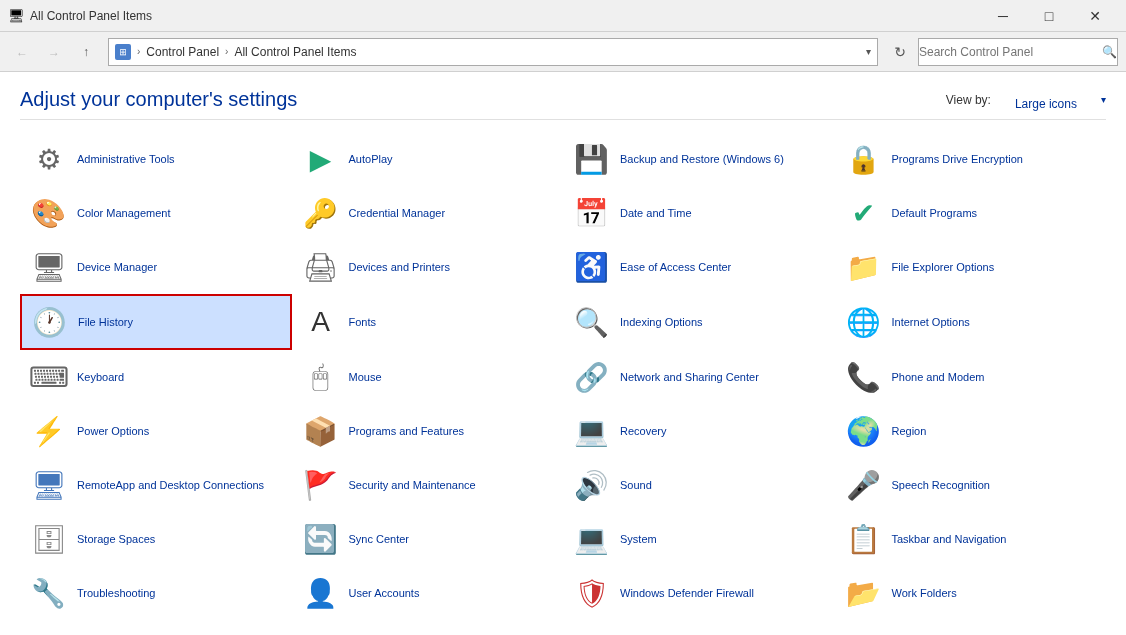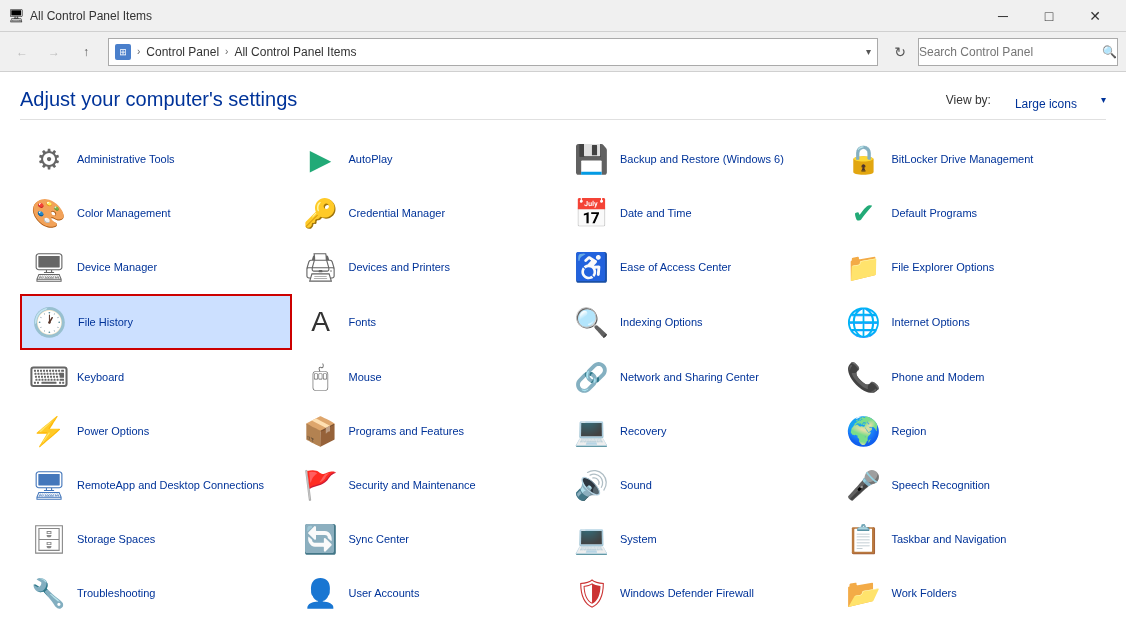--- a/index.html
+++ b/index.html
@@ -214,21 +214,21 @@
       <div class="item">
         <div class="item-icon icon-autoplay">▶</div>
         <span class="item-label">AutoPlay</span>
       </div>
       <div class="item">
         <div class="item-icon icon-backup">💾</div>
         <span class="item-label">Backup and Restore (Windows 6)</span>
       </div>
       <div class="item">
         <div class="item-icon icon-bitlocker">🔒</div>
-        <span class="item-label">BitLocker Drive Management</span>
+        <span class="item-label">Programs Drive Encryption</span>
       </div>
       <div class="item">
         <div class="item-icon icon-color">🎨</div>
         <span class="item-label">Color Management</span>
       </div>
       <div class="item">
         <div class="item-icon icon-credential">🔑</div>
         <span class="item-label">Credential Manager</span>
       </div>
       <div class="item">

